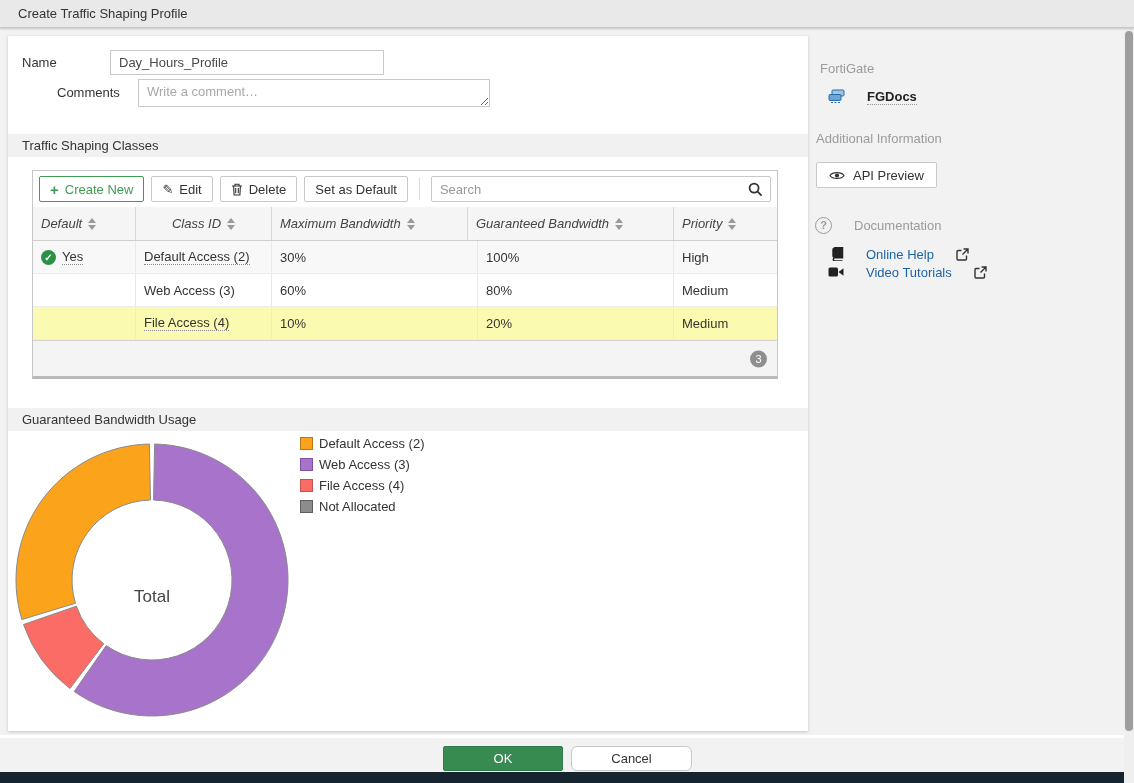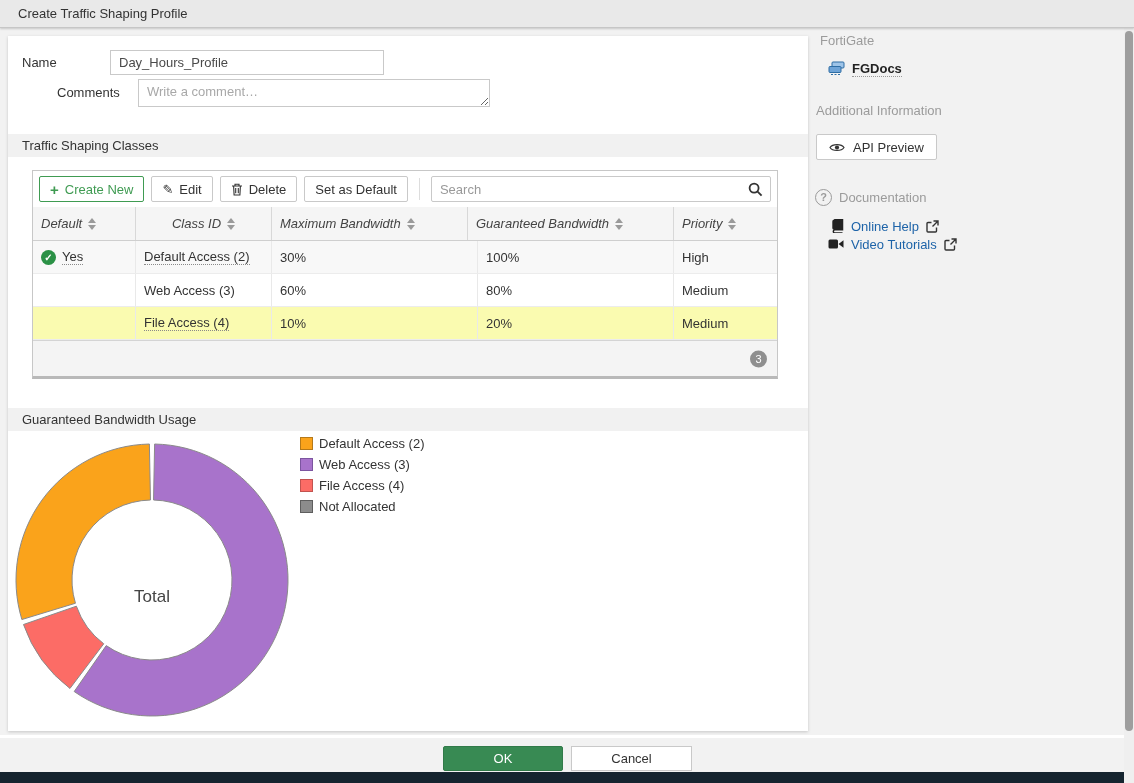--- a/index.html
+++ b/index.html
@@ -64,37 +64,37 @@
     border-radius:50%; background:#8f8f8f; color:#fff; font-size:11px; display:flex;
     align-items:center; justify-content:center; }
 
   
   .donut-wrap { position:absolute; left:5px; top:405px; width:278px; height:278px; }
   .legend { position:absolute; left:292px; top:400px; }
   .legend-item { display:flex; align-items:center; gap:6px; margin-bottom:6px; cursor:pointer; }
   .swatch { width:13px; height:13px; flex:none; }
 
   
-  .sidebar { position:absolute; left:810px; top:24px; width:252px; height:695px;padding-left:16px; }
+  .sidebar { position:absolute; left:810px; top:52px; width:252px; height:695px;padding-left:16px; }
   .side-h { position:absolute; color:#9b9b9b; font-size:13px; }
-  .side-row { position:absolute; display:flex; align-items:center; gap:7px; }
+  .side-row { position:absolute; display:flex; align-items:center; gap:22px; }
   .device-label { color:#222; font-weight:bold; border-bottom:1px dotted #999; cursor:pointer; }
   .api-btn { position:absolute; left:6px; top:110px; display:inline-flex; align-items:center; gap:8px;
     height:26px; padding:0 12px; background:#fff; border:1px solid #c9c9c9; border-radius:2px;
     cursor:pointer; color:#333; }
   .qmark { width:17px; height:17px; border:1.5px solid #9b9b9b; border-radius:50%; color:#9b9b9b;
     font-size:11px; font-weight:bold; display:flex; align-items:center; justify-content:center; flex:none; }
   .sidelink { color:#1d63a8; cursor:pointer; }
 
   
   .foot-divider { position:absolute; left:0; top:735px; width:1134px; height:3px; background:#fff; }
   .okbtn { position:absolute; left:443px; top:746px; width:120px; height:25px; background:#388a53;
     border:1px solid #317a49; border-radius:2px; color:#fff; text-align:center; line-height:23px; cursor:pointer; }
   .cancelbtn { position:absolute; left:571px; top:746px; width:121px; height:25px; background:#fff;
-    border:1px solid #c9c9c9; border-radius:0; color:#333; text-align:center; line-height:23px; cursor:pointer; }
+    border:1px solid #c9c9c9; border-radius:6px; color:#333; text-align:center; line-height:23px; cursor:pointer; }
   .darkbar { position:absolute; left:0; top:772px; width:1134px; height:11px; background:#15242f; }
 
   
   .sbtrack { position:absolute; left:1124px; top:28px; width:10px; height:755px; background:#efefef; }
   .sbthumb { position:absolute; left:1px; top:3px; width:8px; height:700px; background:#9e9e9e; border-radius:4px; }
 
   svg { display:block; }
 </style>
 </head>
 <body>

